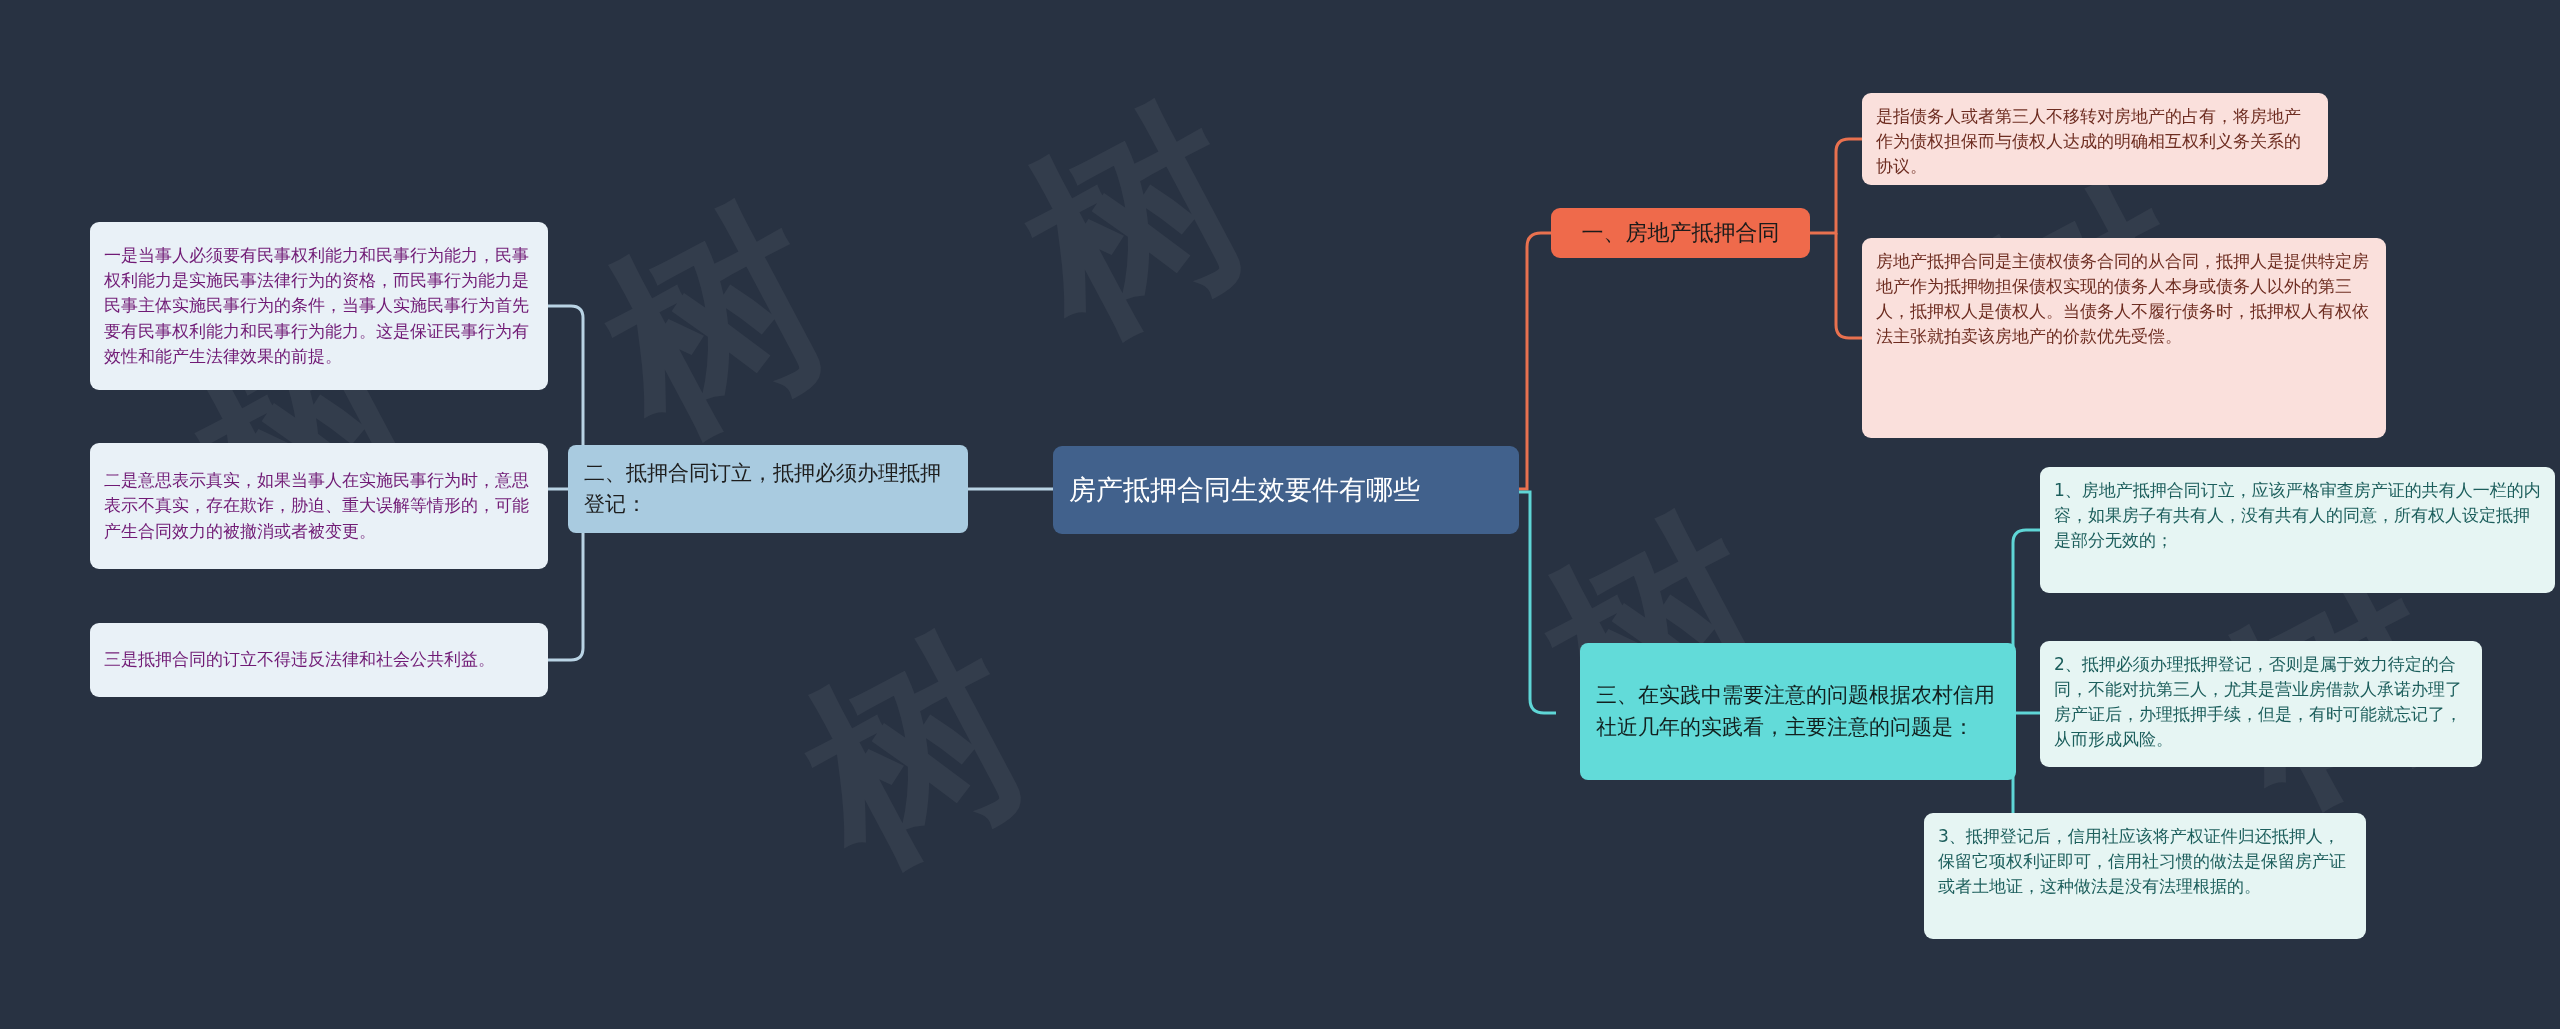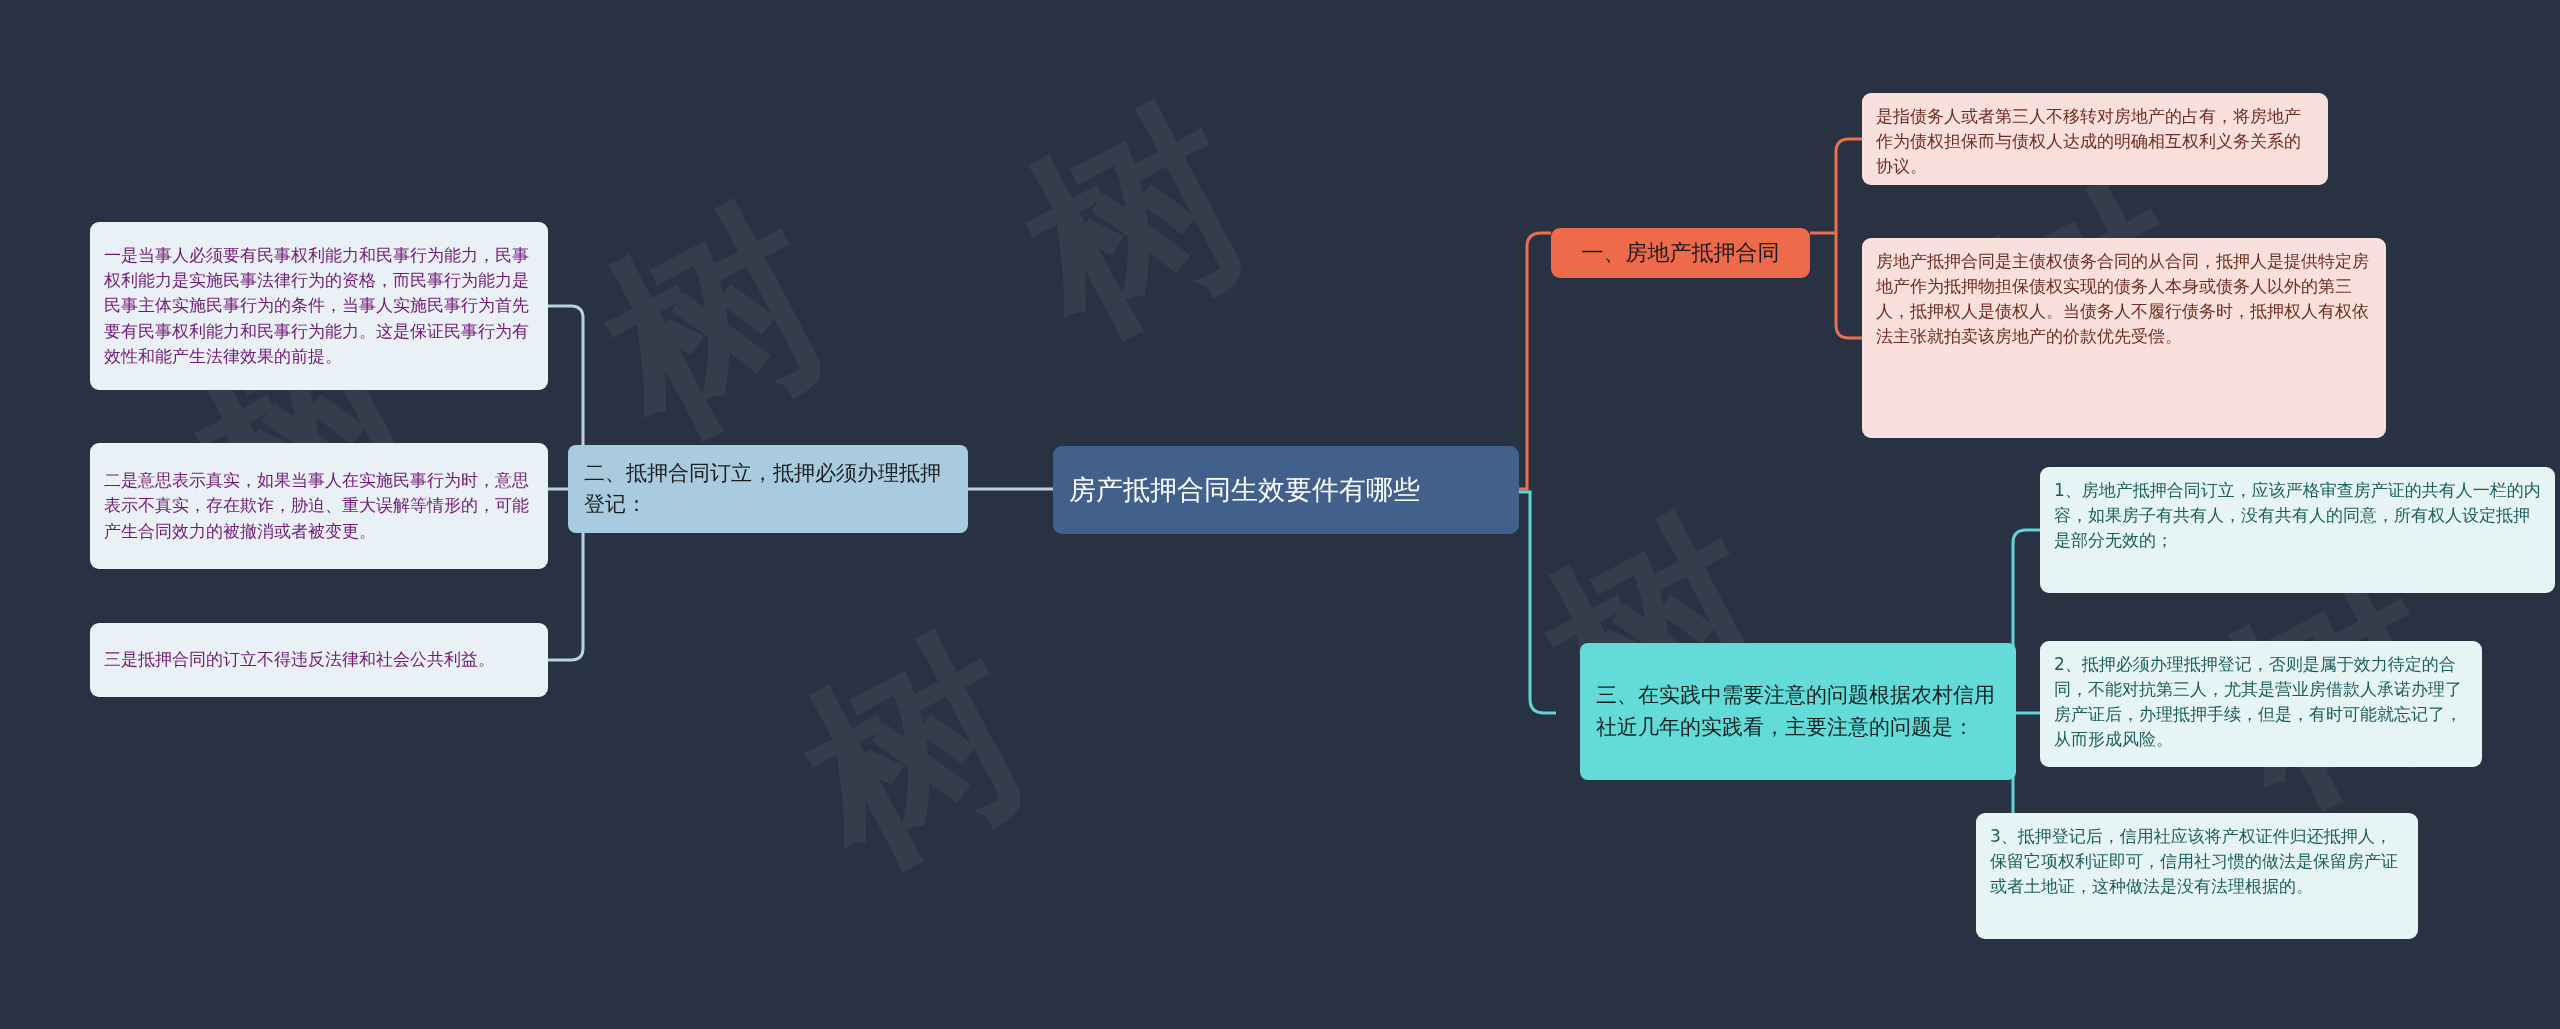--- a/index.html
+++ b/index.html
@@ -82,21 +82,20 @@
   }
 
   
   .node-l1-orange {
     background: #ef6a4b;
     color: #1b1b1b;
     font-size: 22px;
     padding: 10px 18px;
     justify-content: flex-start;
     border-radius: 9px;
-    margin-top: 20px;
   }
 
   
   .node-l1-teal {
     background: #62dbd9;
     color: #12201f;
     font-size: 21px;
     padding: 12px 16px;
     border-radius: 8px;
     margin-left: 24px;
@@ -208,17 +207,17 @@
   </div>
 
   <div class="node node-leaf-teal" style="left:2040px; top:467px; width:515px; height:126px;">
     <span class="node-text">1、房地产抵押合同订立，应该严格审查房产证的共有人一栏的内容，如果房子有共有人，没有共有人的同意，所有权人设定抵押是部分无效的；</span>
   </div>
 
   <div class="node node-leaf-teal" style="left:2040px; top:633px; width:442px; height:126px;margin-top:8px;">
     <span class="node-text">2、抵押必须办理抵押登记，否则是属于效力待定的合同，不能对抗第三人，尤其是营业房借款人承诺办理了房产证后，办理抵押手续，但是，有时可能就忘记了，从而形成风险。</span>
   </div>
 
-  <div class="node node-leaf-teal" style="left:1976px; top:813px; width:442px; height:126px;">
+  <div class="node node-leaf-teal" style="left:1924px; top:813px; width:442px; height:126px;">
     <span class="node-text">3、抵押登记后，信用社应该将产权证件归还抵押人，保留它项权利证即可，信用社习惯的做法是保留房产证或者土地证，这种做法是没有法理根据的。</span>
   </div>
 
 </div>
 
 </body></html>

